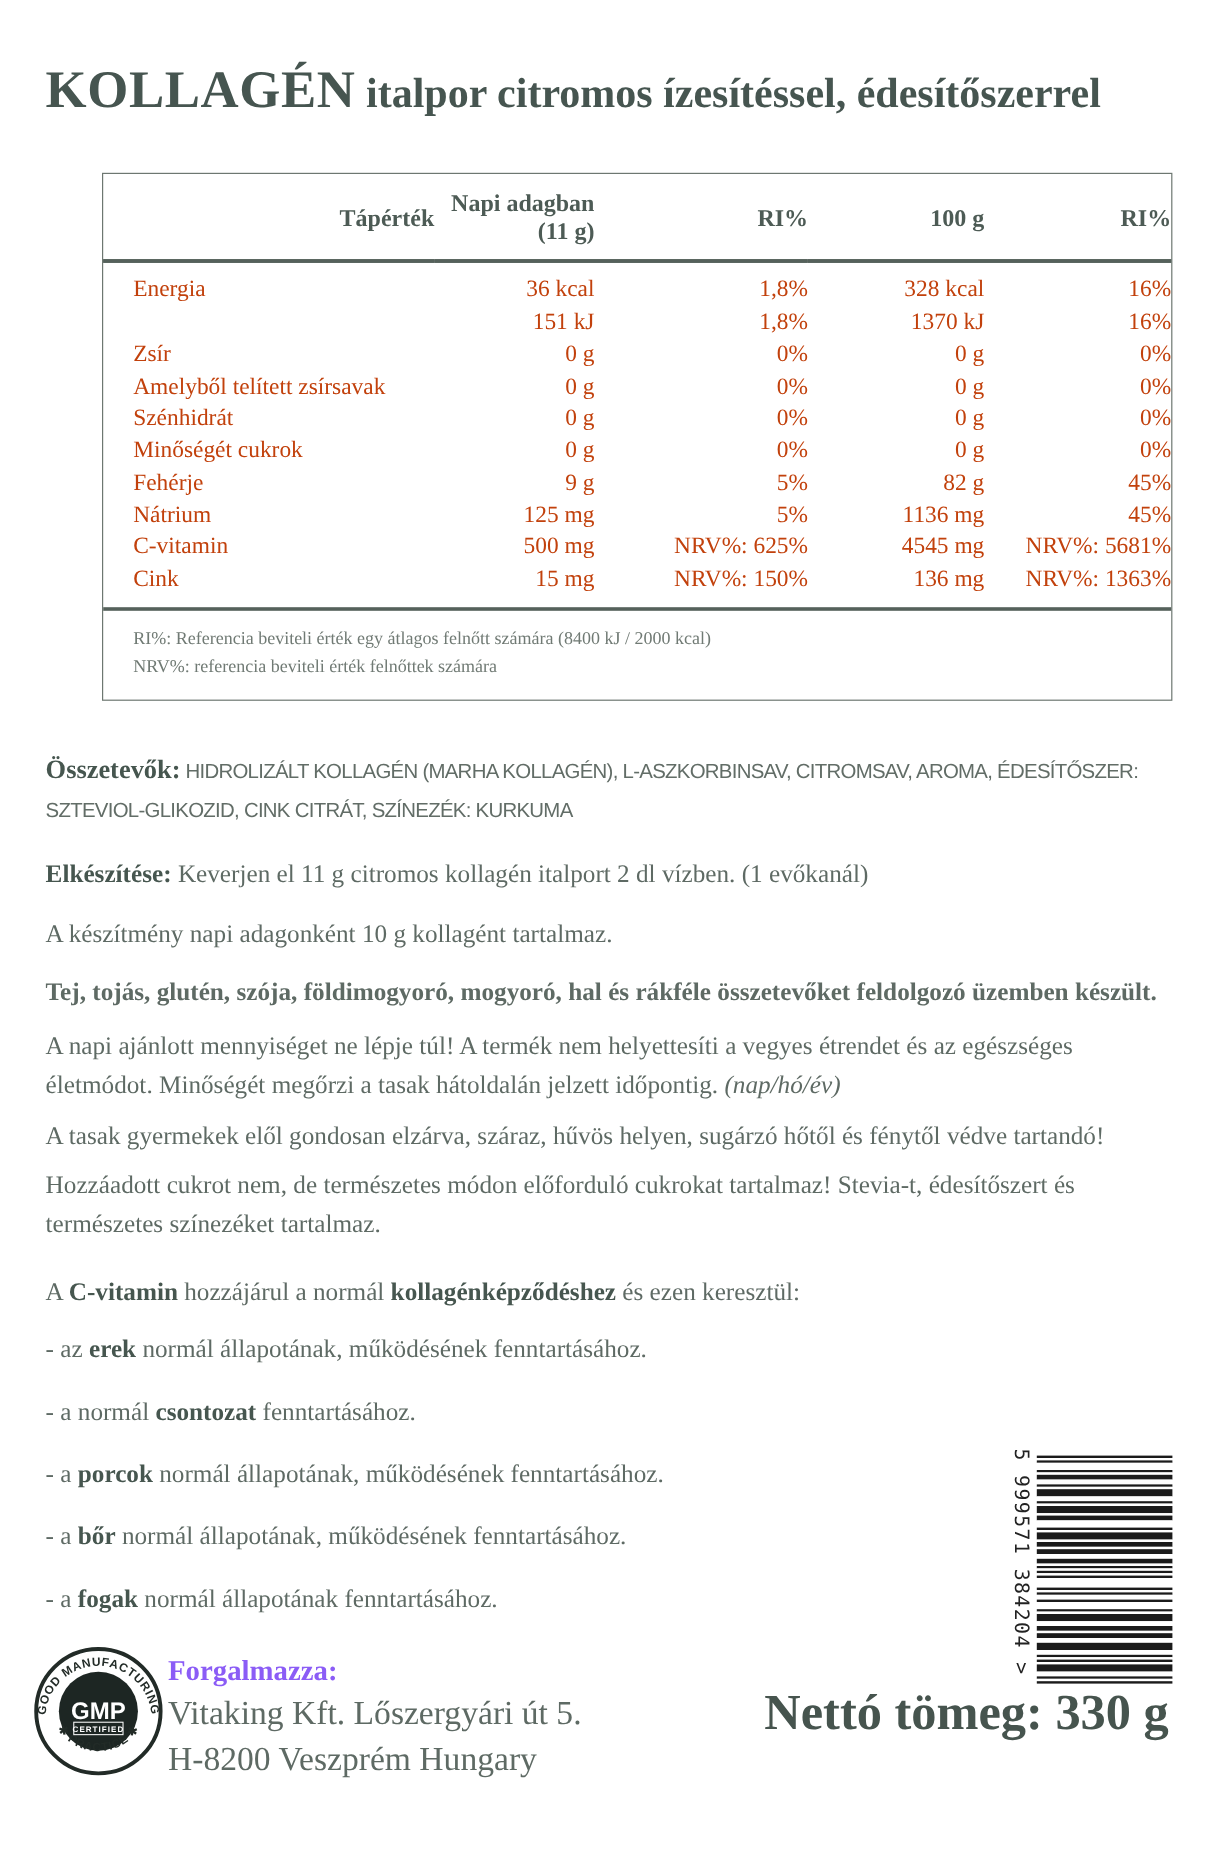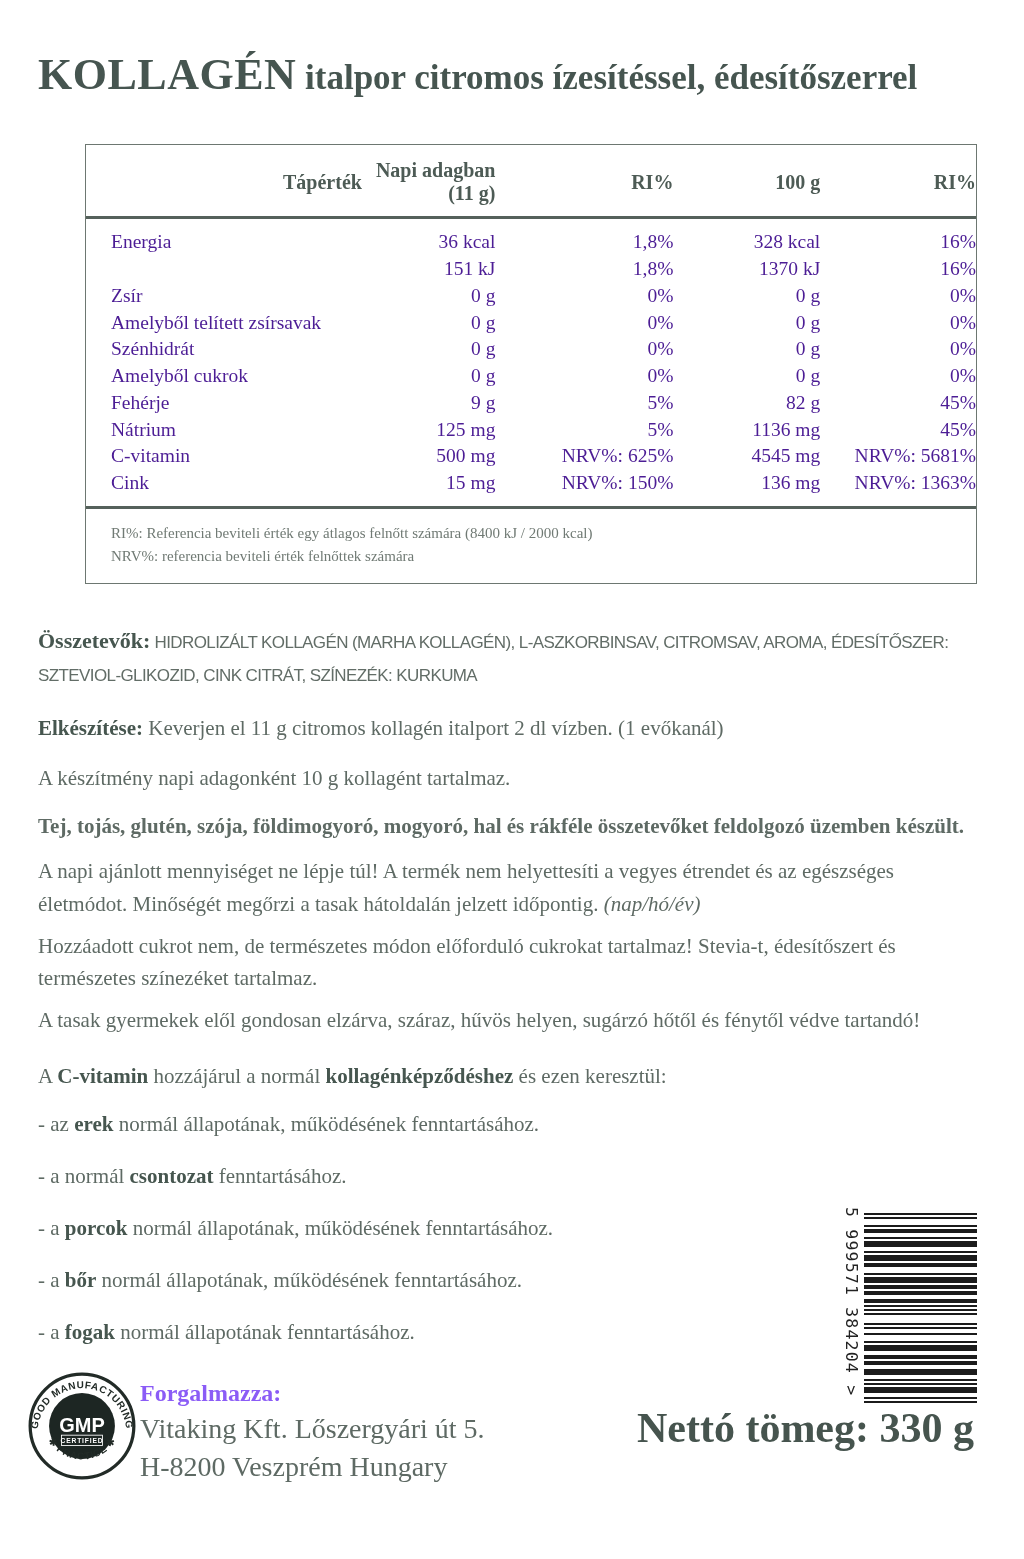--- a/index.html
+++ b/index.html
@@ -26,21 +26,21 @@
   table.nutri col.c3 { width:20%; }
   table.nutri col.c4 { width:16.5%; }
   table.nutri col.c5 { width:17.5%; }
   table.nutri th {
     font-size:20px; font-weight:bold; color:#4d5b55;
     padding:14px 0 11px 0; text-align:right;
   }
   table.nutri th:first-child { text-align:right; padding-left:25px; }
   table.nutri thead tr { border-bottom:3px solid #55615b; }
   table.nutri td {
-    font-size:19.5px; color:#4c1d95; text-align:right;
+    font-size:19.5px; color:#c2410c; text-align:right;
     padding:2.4px 0 2.4px 0; white-space:nowrap;
   }
   table.nutri td.lbl { text-align:left; padding-left:25px; }
   table.nutri tbody tr:first-child td { padding-top:12px; }
   table.nutri tbody tr:last-child td  { padding-bottom:12px; }
   .tbl-foot {
     border-top:3px solid #55615b; padding:13px 0 12px 25px;
   }
   .tbl-foot .fn { font-size:15px; color:#707a74; line-height:1.55; }
 
@@ -150,21 +150,21 @@
               <td class="num">0%</td>
             </tr>
             <tr>
               <td class="lbl">Szénhidrát</td>
               <td class="num">0 g</td>
               <td class="num">0%</td>
               <td class="num">0 g</td>
               <td class="num">0%</td>
             </tr>
             <tr>
-              <td class="lbl">Amelyből cukrok</td>
+              <td class="lbl">Minőségét cukrok</td>
               <td class="num">0 g</td>
               <td class="num">0%</td>
               <td class="num">0 g</td>
               <td class="num">0%</td>
             </tr>
             <tr>
               <td class="lbl">Fehérje</td>
               <td class="num">9 g</td>
               <td class="num">5%</td>
               <td class="num">82 g</td>
@@ -202,23 +202,23 @@
     <p class="para m-ingredients"><span class="lead" style="font-size:22px">Összetevők:</span><span class="caps"> HIDROLIZÁLT KOLLAGÉN (MARHA KOLLAGÉN), L-ASZKORBINSAV, CITROMSAV, AROMA, ÉDESÍTŐSZER: SZTEVIOL-GLIKOZID, CINK CITRÁT, SZÍNEZÉK: KURKUMA</span></p>
 
     <p class="para m-prep"><span class="lead">Elkészítése:</span><span> Keverjen el 11 g citromos kollagén italport 2 dl vízben. (1 evőkanál)</span></p>
 
     <p class="para m-daily">A készítmény napi adagonként 10 g kollagént tartalmaz.</p>
 
     <p class="para m-allergen">Tej, tojás, glutén, szója, földimogyoró, mogyoró, hal és rákféle összetevőket feldolgozó üzemben készült.</p>
 
     <p class="para m-warn"><span>A napi ajánlott mennyiséget ne lépje túl! A termék nem helyettesíti a vegyes étrendet és az egészséges életmódot. Minőségét megőrzi a tasak hátoldalán jelzett időpontig. </span><span class="italic">(nap/hó/év)</span></p>
 
+    <p class="para m-store">A tasak gyermekek elől gondosan elzárva, száraz, hűvös helyen, sugárzó hőtől és fénytől védve tartandó!</p>
+
     <p class="para m-sugar">Hozzáadott cukrot nem, de természetes módon előforduló cukrokat tartalmaz! Stevia-t, édesítőszert és természetes színezéket tartalmaz.</p>
-
-    <p class="para m-store">A tasak gyermekek elől gondosan elzárva, száraz, hűvös helyen, sugárzó hőtől és fénytől védve tartandó!</p>
 
     <p class="para m-claims"><span>A </span><b class="inb">C-vitamin</b><span> hozzájárul a normál </span><b class="inb">kollagénképződéshez</b><span> és ezen keresztül:</span></p>
 
     <div class="claims-list">
         <div class="claim"><span>- az </span><b class="inb">erek</b><span> normál állapotának, működésének fenntartásához.</span></div>
         <div class="claim"><span>- a normál </span><b class="inb">csontozat</b><span> fenntartásához.</span></div>
         <div class="claim"><span>- a </span><b class="inb">porcok</b><span> normál állapotának, működésének fenntartásához.</span></div>
         <div class="claim"><span>- a </span><b class="inb">bőr</b><span> normál állapotának, működésének fenntartásához.</span></div>
         <div class="claim"><span>- a </span><b class="inb">fogak</b><span> normál állapotának fenntartásához.</span></div>
       </div>

